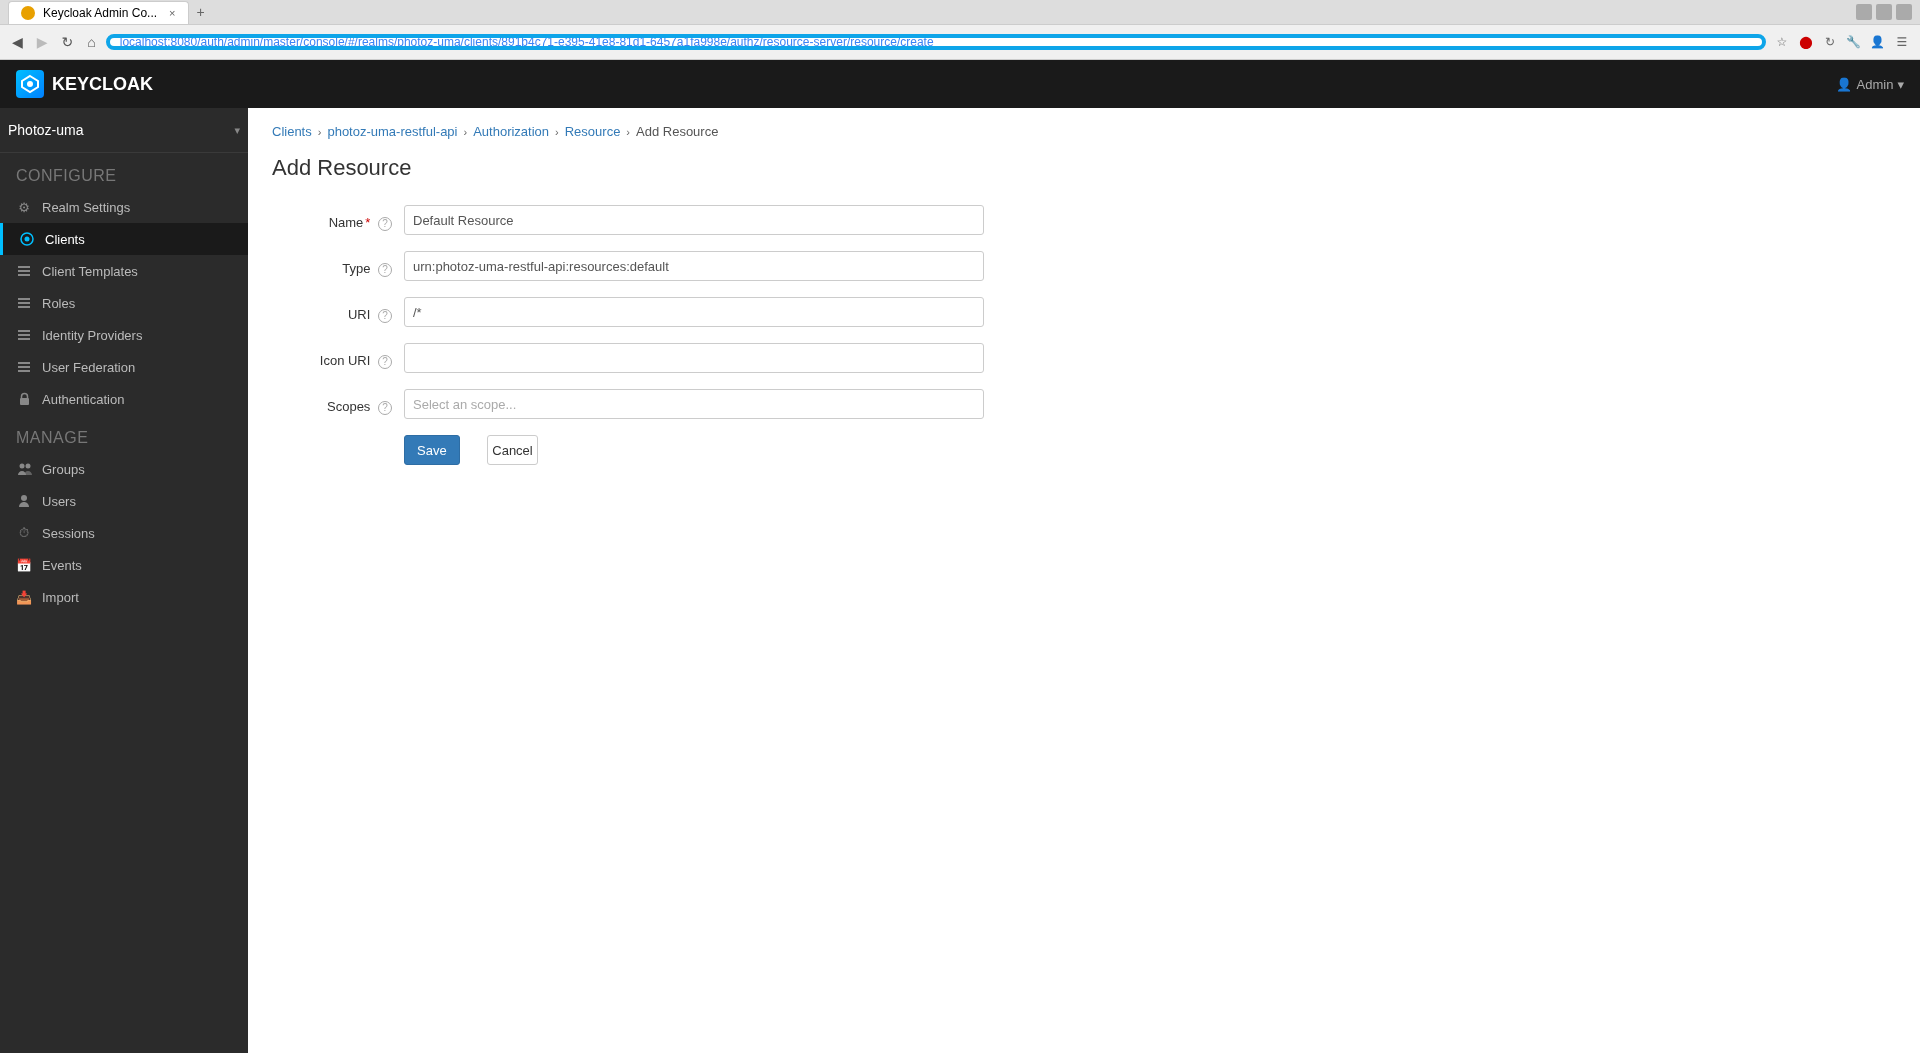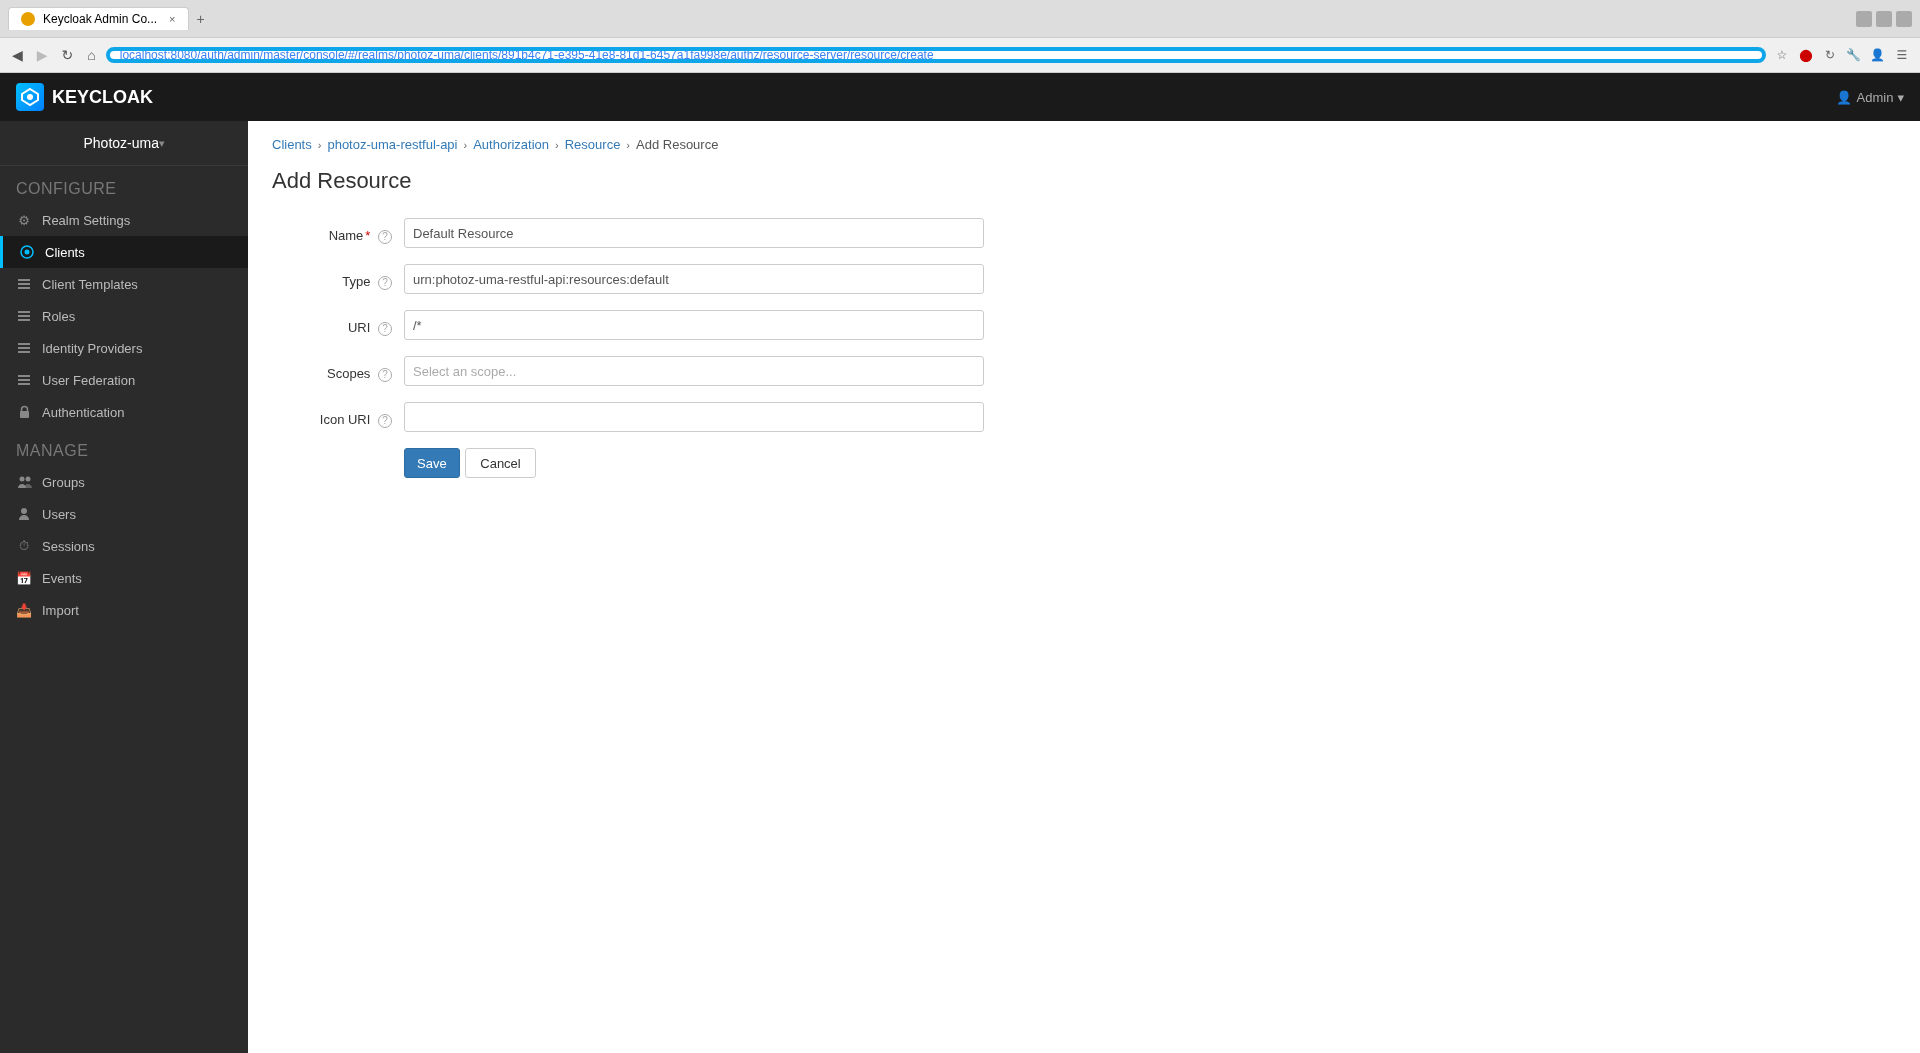--- a/index.html
+++ b/index.html
@@ -9,21 +9,21 @@
     .browser-chrome {
       background: #f0f0f0;
       border-bottom: 1px solid #ccc;
       flex-shrink: 0;
     }
     .browser-titlebar {
       display: flex;
       align-items: center;
       background: #ddd;
       padding: 4px 8px;
-      height: 38px;
+      height: 25px;
       border-bottom: 1px solid #ccc;
     }
     .browser-tab {
       background: #fff;
       border: 1px solid #ccc;
       border-bottom: none;
       padding: 4px 12px;
       font-size: 12px;
       display: flex;
       align-items: center;
@@ -156,21 +156,21 @@
     .sidebar {
       width: 248px;
       background: #2b2b2b;
       flex-shrink: 0;
       overflow-y: auto;
       color: #ccc;
     }
     .realm-selector {
       display: flex;
       align-items: center;
-      justify-content: center;
+      justify-content: space-between;
       padding: 14px 8px;
       border-bottom: 1px solid #3a3a3a;
       cursor: pointer;
       color: #fff;
       font-size: 14px;
     }
     .realm-selector-chevron { color: #888; font-size: 11px; }
 
     .sidebar-section-label {
       padding: 14px 16px 6px;
@@ -285,25 +285,25 @@
       padding: 5px 12px;
       font-size: 13px;
       cursor: pointer;
       height: 30px;
     }
     .btn-cancel {
       background: #fff;
       color: #333;
       border: 1px solid #ccc;
       border-radius: 3px;
-      padding: 5px 14px;
+      padding: 5px 4px;
       font-size: 13px;
       cursor: pointer;
       height: 30px;
-      margin-left: 2px;
+      margin-left: 24px;
     }
 
     .form-actions {
       margin-left: 132px;
       margin-top: 8px;
     }
   </style>
 </head>
 <body>
 
@@ -503,34 +503,34 @@
         <div class="form-group">
           <label class="form-label">
             <span>URI</span>
             <span class="info-icon">?</span>
           </label>
           <input class="form-input" type="text" value="/*" style="">
         </div>
 
         <div class="form-group">
           <label class="form-label">
+            <span>Icon URI</span>
+            <span class="info-icon">?</span>
+          </label>
+          <input class="form-input" type="text" style="">
+        </div>
+
+        <div class="form-group">
+          <label class="form-label">
             <span>Scopes</span>
             <span class="info-icon">?</span>
           </label>
           <input class="form-input" type="text" placeholder="Select an scope..." style="">
         </div>
 
-        <div class="form-group">
-          <label class="form-label">
-            <span>Icon URI</span>
-            <span class="info-icon">?</span>
-          </label>
-          <input class="form-input" type="text" style="">
-        </div>
-
         <div class="form-actions">
           <button class="btn-save">Save</button>
           <button class="btn-cancel">Cancel</button>
         </div>
       </div>
     </main>
   </div>
 </div>
 
 </body></html>

